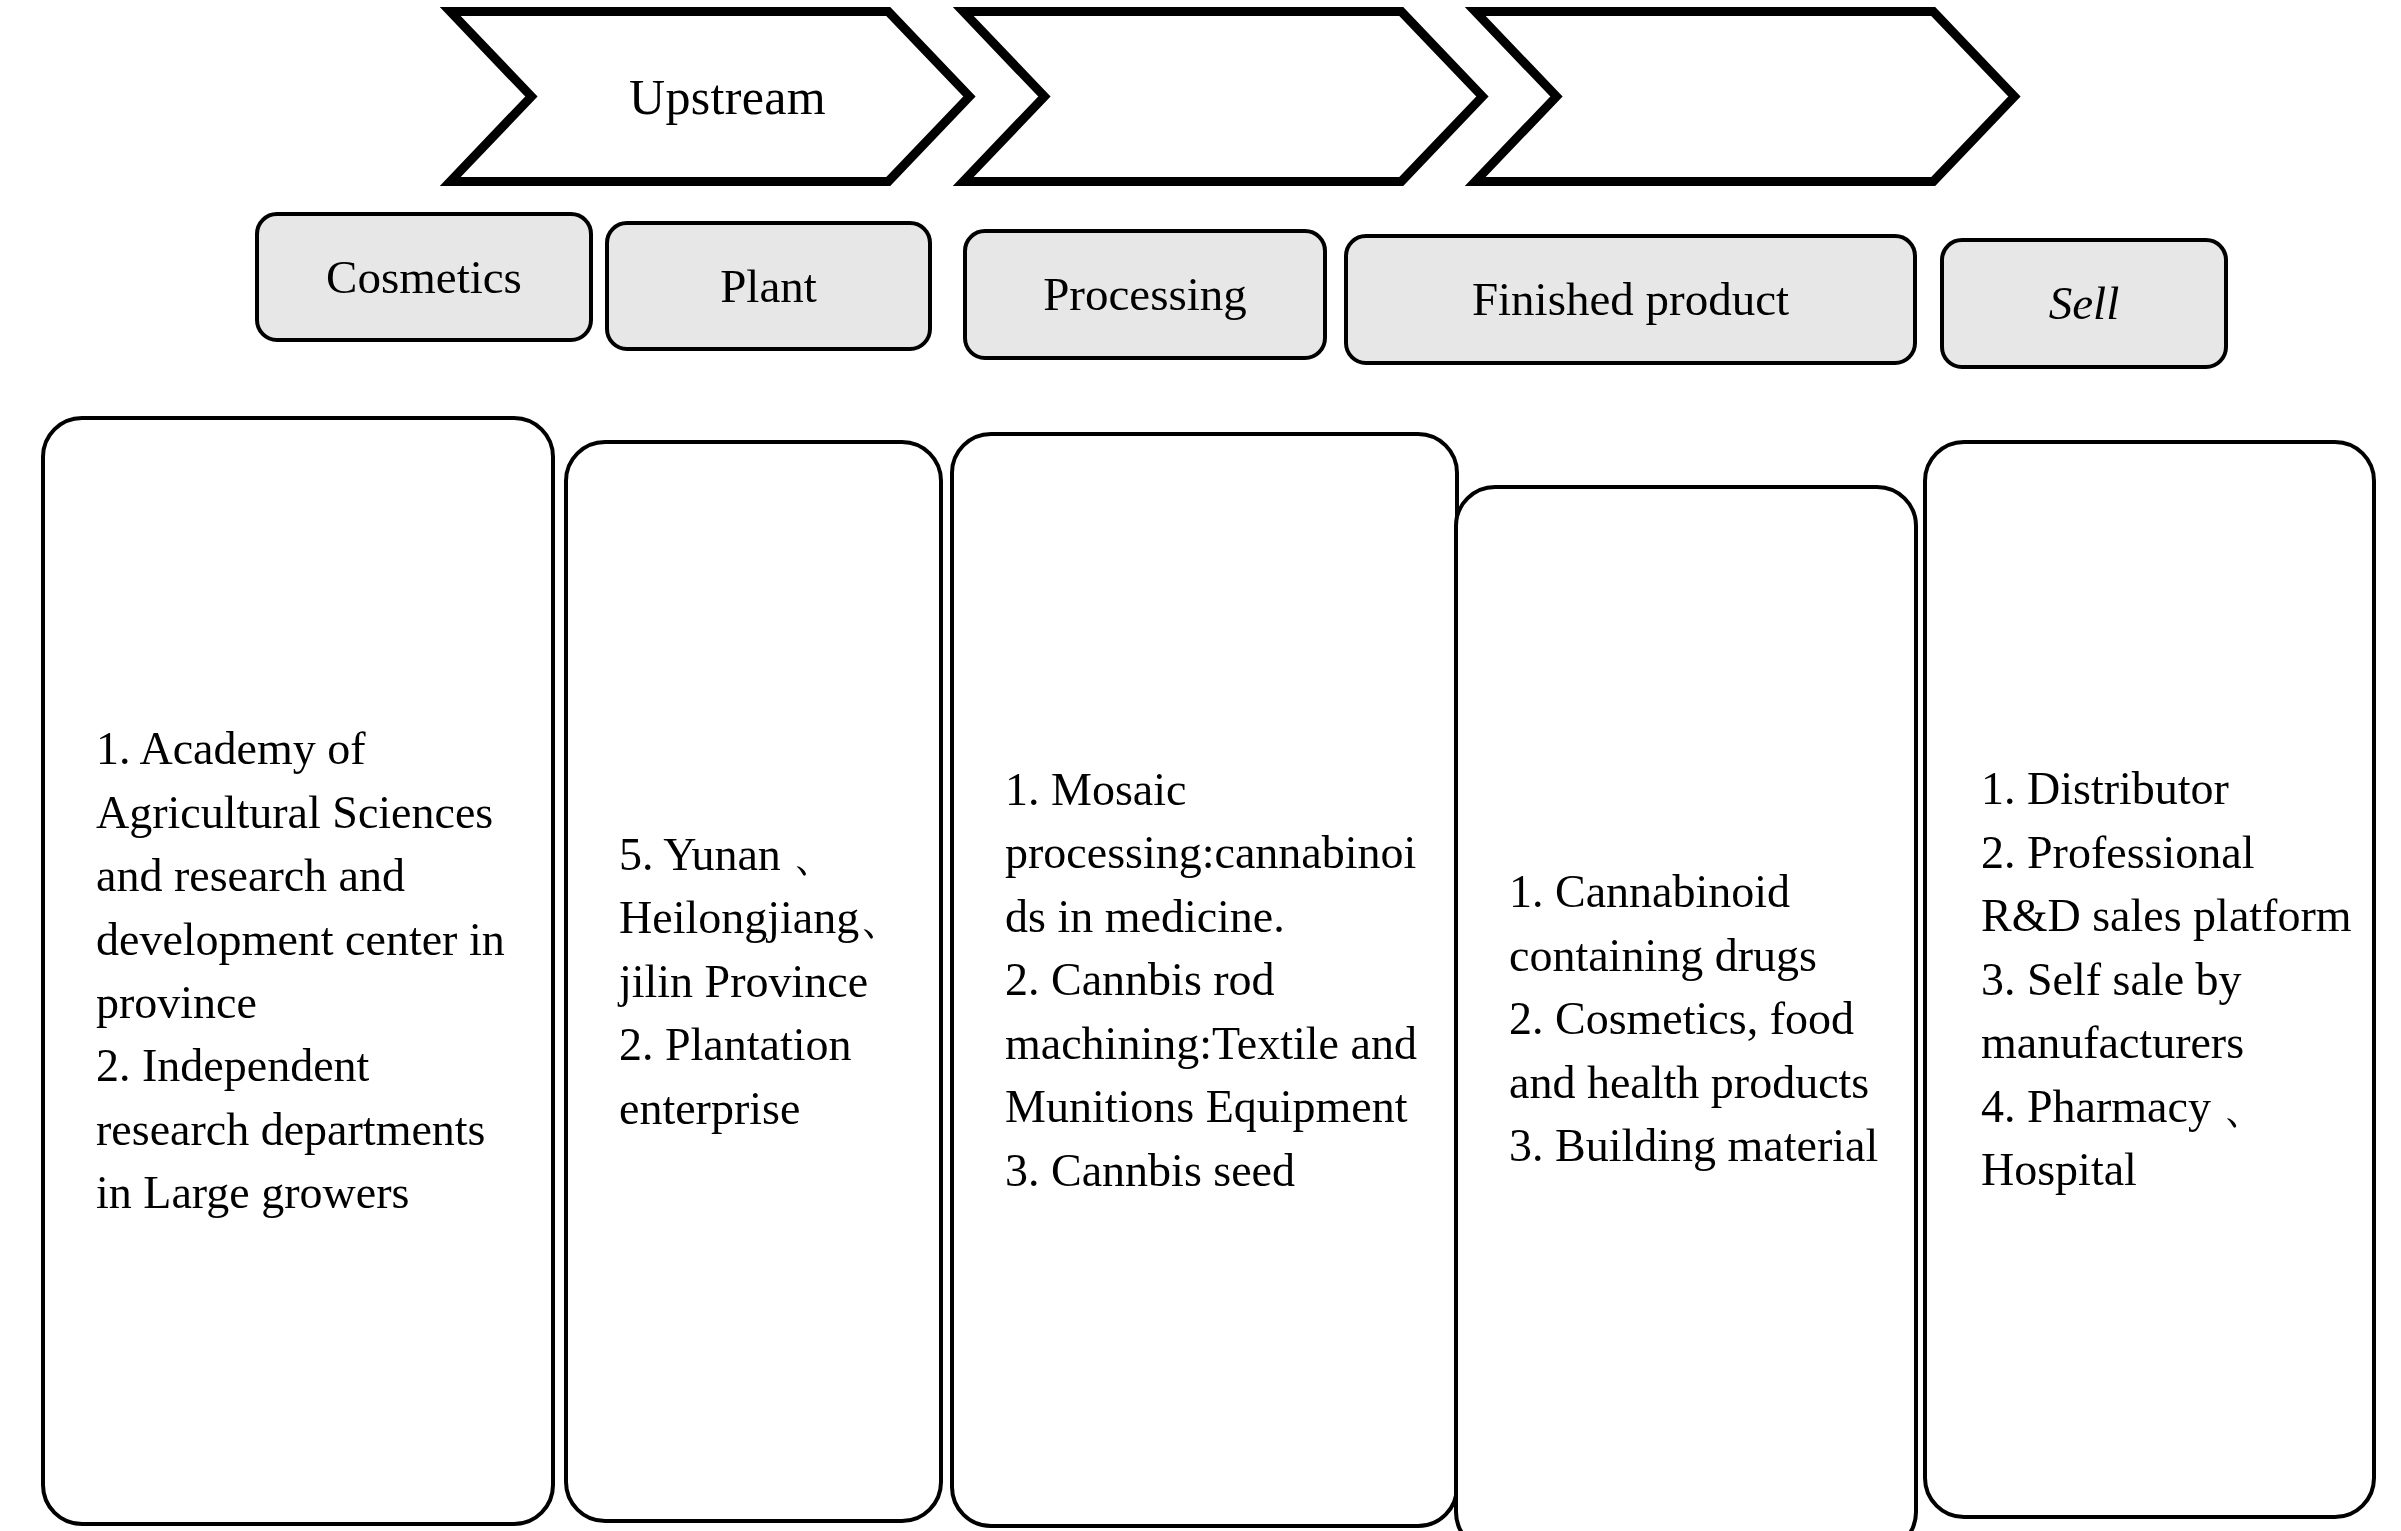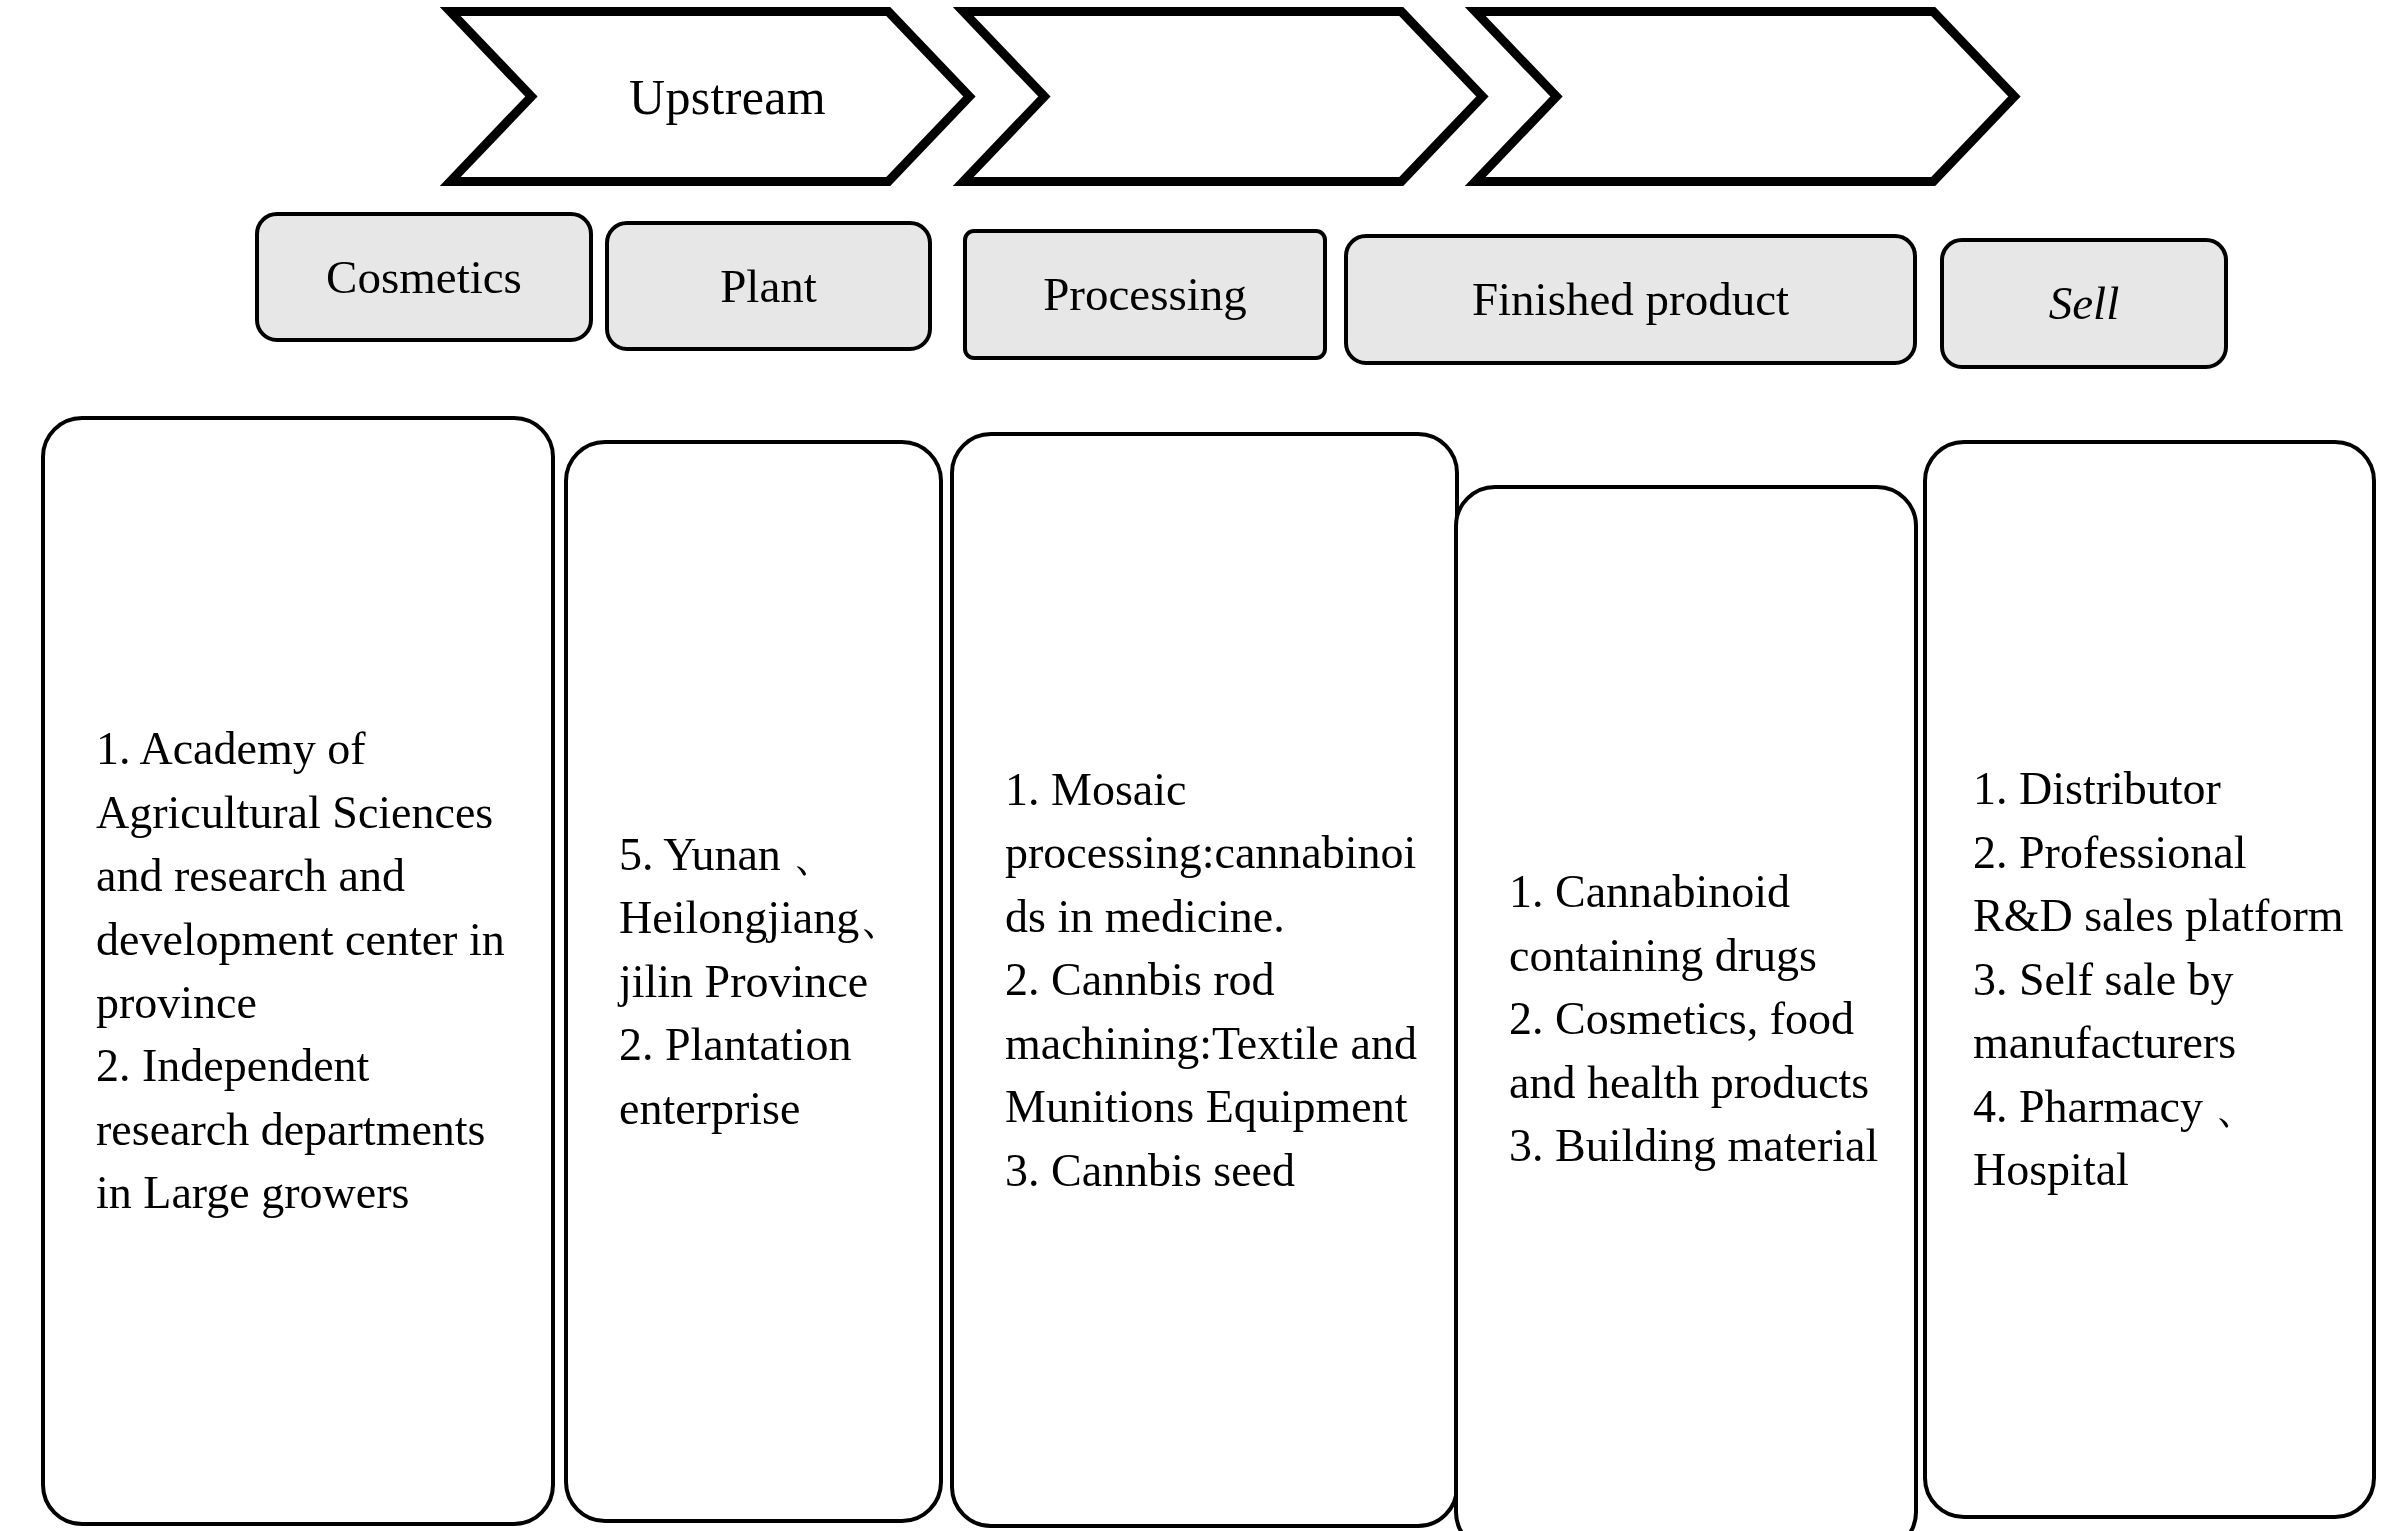--- a/index.html
+++ b/index.html
@@ -129,21 +129,21 @@
 <div id="stage-band">
 
   <div class="stage-pill" style="left:255px; top:16.4px; width:338px; height:130px;">
     <span class="stage-pill-label">Cosmetics</span>
   </div>
 
   <div class="stage-pill" style="left:605px; top:25px; width:327px; height:130px;">
     <span class="stage-pill-label">Plant</span>
   </div>
 
-  <div class="stage-pill" style="left:963px; top:33px; width:364px; height:131px;border-radius:11px;">
+  <div class="stage-pill" style="left:963px; top:33px; width:364px; height:131px;">
     <span class="stage-pill-label">Processing</span>
   </div>
 
   <div class="stage-pill" style="left:1344px; top:38px; width:573px; height:131px;">
     <span class="stage-pill-label">Finished product</span>
   </div>
 
   <div class="stage-pill" style="left:1940px; top:42px; width:288px; height:131px;font-style:italic;">
     <span class="stage-pill-label">Sell</span>
   </div>
@@ -167,21 +167,21 @@
 2.   Cannbis rod machining:Textile and Munitions Equipment
 3.   Cannbis seed</div>
   </div>
 
   <div class="content-card" style="left:1454px; top:450px; width:464px; height:1068px;margin-top:35px;">
     <div class="card-text" style="padding:0 23.5px 0 51px;">1.   Cannabinoid containing drugs
 2.   Cosmetics, food and health products
 3.   Building material</div>
   </div>
 
-  <div class="content-card" style="left:1923px; top:440px; width:453px; height:1079px;">
+  <div class="content-card" style="left:1923px; top:440px; width:453px; height:1079px;padding-left:8px;">
     <div class="card-text" style="padding:0 15.7px 0 46px;">1.   Distributor
 2.   Professional R&amp;D sales platform
 3.   Self sale by manufacturers
 4.   Pharmacy 、Hospital</div>
   </div>
 
 </div>
 
 
 </body></html>

